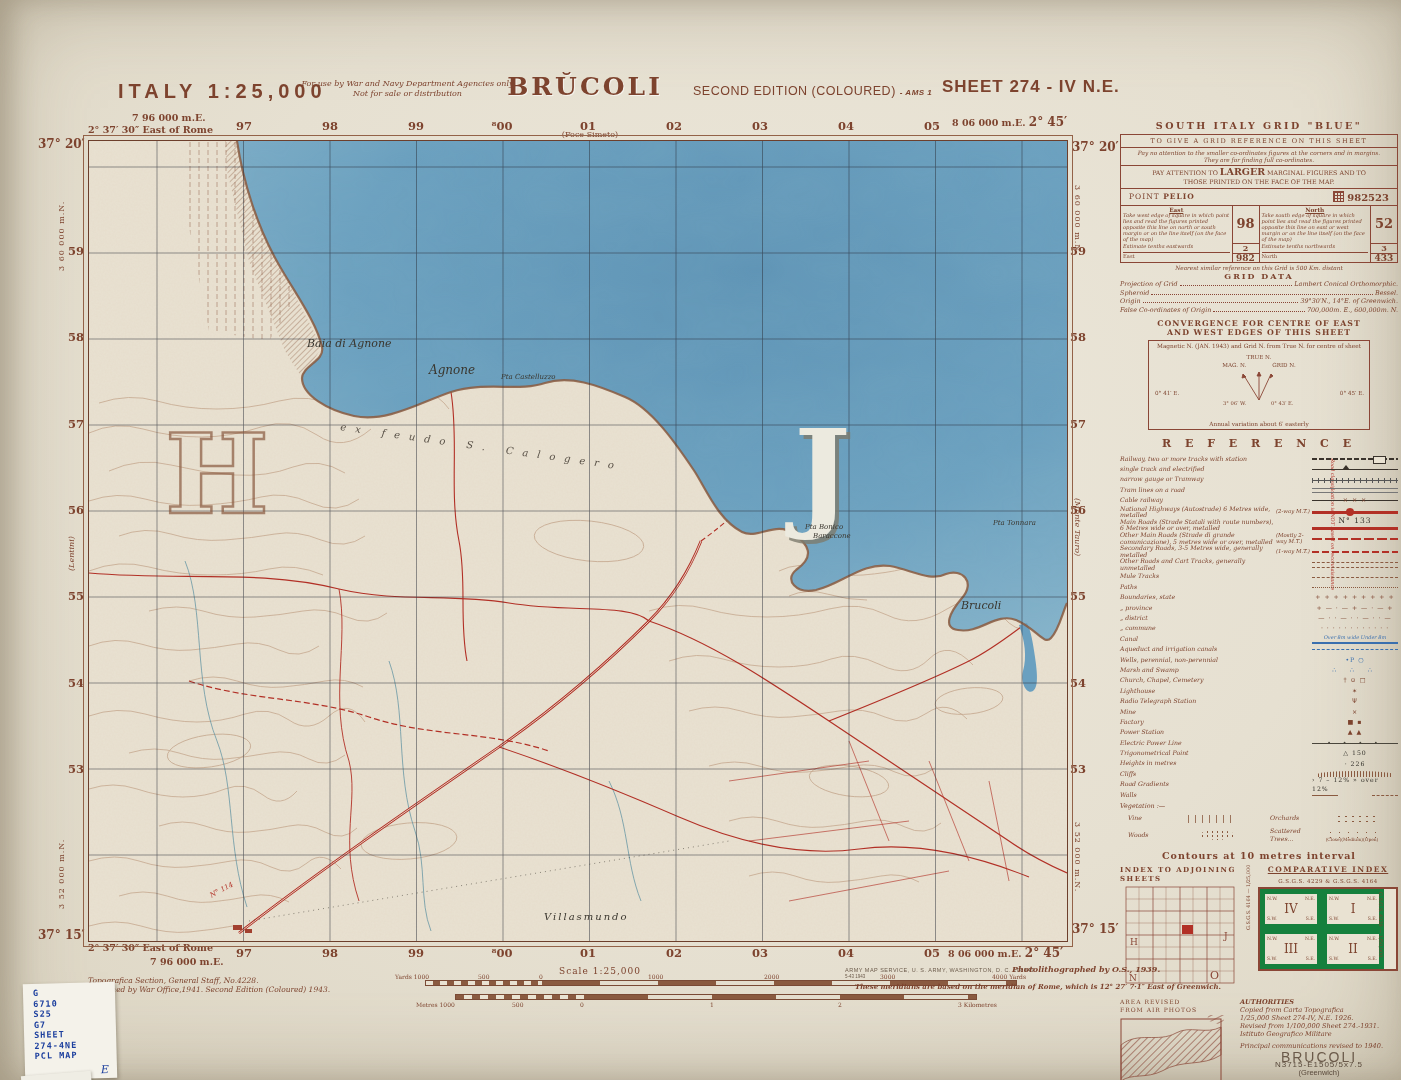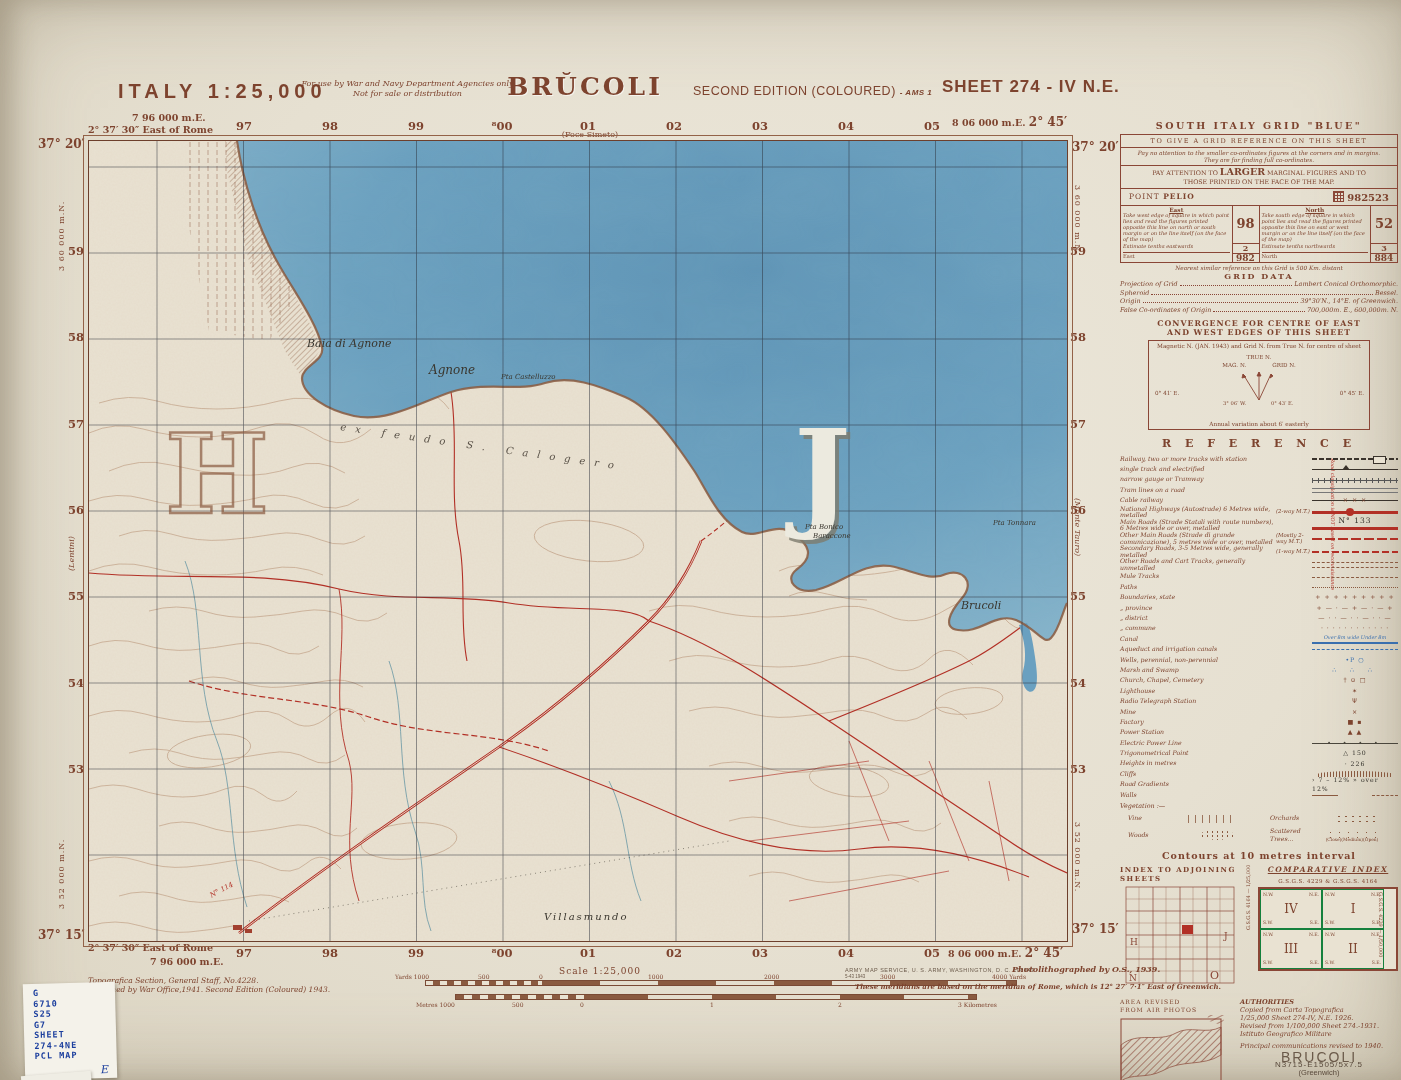--- a/index.html
+++ b/index.html
@@ -101,24 +101,24 @@
     background-image:radial-gradient(#8a5a40 .9px,transparent 1px);background-size:9px 5px;}
   .sym-trig .symtext,.sym-height .symtext,.sym-grad .symtext{color:#33302a;}
   #roadnote{position:absolute;right:-10px;color:#b23026;font-size:5px;transform:rotate(90deg);transform-origin:center;width:150px;text-align:center;font-style:italic;}
   .vegwrap{display:grid;grid-template-columns:1fr 1fr;column-gap:14px;row-gap:3px;margin:3px 0 2px 8px;}
   .vegitem{display:flex;align-items:center;}
   .vegitem .lab{width:52px;font-style:italic;font-size:6.2px;}
   .vegitem .symwrap{width:60px;flex:0 0 60px;}
   .contnote{text-align:center;font-size:9.5px;font-weight:bold;letter-spacing:1px;margin:8px 0 6px 0;}
   .idxrow{display:flex;gap:10px;}
   .idxtitle{font-size:7px;font-weight:bold;letter-spacing:1.5px;}
-  .cmptitle{font-size:7.5px;font-weight:bold;letter-spacing:1.5px;text-align:center;text-decoration:underline;font-style:italic;}
+  .cmptitle{font-size:7.5px;font-weight:bold;letter-spacing:1.5px;text-align:center;text-decoration:underline;}
   .cmphdr{font-size:5.5px;text-align:center;letter-spacing:.5px;margin:2px 0;}
   .cmpgrid{display:grid;grid-template-columns:62px 62px;grid-template-rows:40px 40px;border:2px solid #8a4636;margin:0 auto;position:relative;background:#e9e2d2;}
-  .cmpcell{position:relative;border:1px solid #15803d;}
+  .cmpcell{position:relative;border:5px solid #15803d;}
   .cmpcell .num{position:absolute;inset:0;display:flex;align-items:center;justify-content:center;font-size:12px;}
   .cmpcell .cnr{position:absolute;font-size:4.6px;}
   .cnr.nw{left:2px;top:1px}.cnr.ne{right:2px;top:1px}.cnr.sw{left:2px;bottom:1px}.cnr.se{right:2px;bottom:1px}
   .cmpside{position:absolute;font-size:5px;white-space:nowrap;}
   .authwrap{display:flex;gap:8px;margin-top:8px;}
   .authtext{flex:1;font-size:6.6px;line-height:8px;font-style:italic;}
   .authname{font-size:14px;letter-spacing:2px;font-style:normal;text-align:center;margin-top:3px;font-family:"Liberation Sans",sans-serif;color:#6b5a4a;}
   .authdes{font-size:8px;text-align:center;font-style:normal;letter-spacing:1px;color:#5a4a3c;font-family:"Liberation Sans",sans-serif;}
   .authdat{font-size:7.5px;text-align:center;font-style:normal;color:#5a4a3c;font-family:"Liberation Sans",sans-serif;}
 
@@ -420,21 +420,21 @@
         <div class="gp-col">
           <div class="gp-body">
             <div style="text-align:center;text-decoration:underline;font-style:normal;font-weight:bold;font-size:5.8px;">North</div>
             <div>Take south edge of square in which point lies and read the figures printed opposite this line on east or west margin or on the line itself (on the face of the map)</div>
             <div style="font-style:italic;margin-top:2px;">Estimate tenths northwards</div>
             <div style="font-style:normal;border-top:1px solid #8a4636;margin-top:2px;padding-top:1px;">North</div>
           </div>
           <div class="gp-val">
             <div class="gp-big">52</div>
             <div style="border-top:1px solid #8a4636;text-align:center;font-weight:bold;font-size:8px;">3</div>
-            <div style="border-top:1px solid #8a4636;text-align:center;font-weight:bold;font-size:9px;">884</div>
+            <div style="border-top:1px solid #8a4636;text-align:center;font-weight:bold;font-size:9px;">433</div>
           </div>
         </div>
       </div>
     </div>
     <div class="it tiny ctr" style="margin-top:2px;">Nearest similar reference on this Grid is 500 Km. distant</div>
 
     <div class="ctr b" style="font-size:8px;letter-spacing:2px;">GRID DATA</div>
     <div style="font-style:italic;font-size:6.4px;">
 
         <div class="leader">

